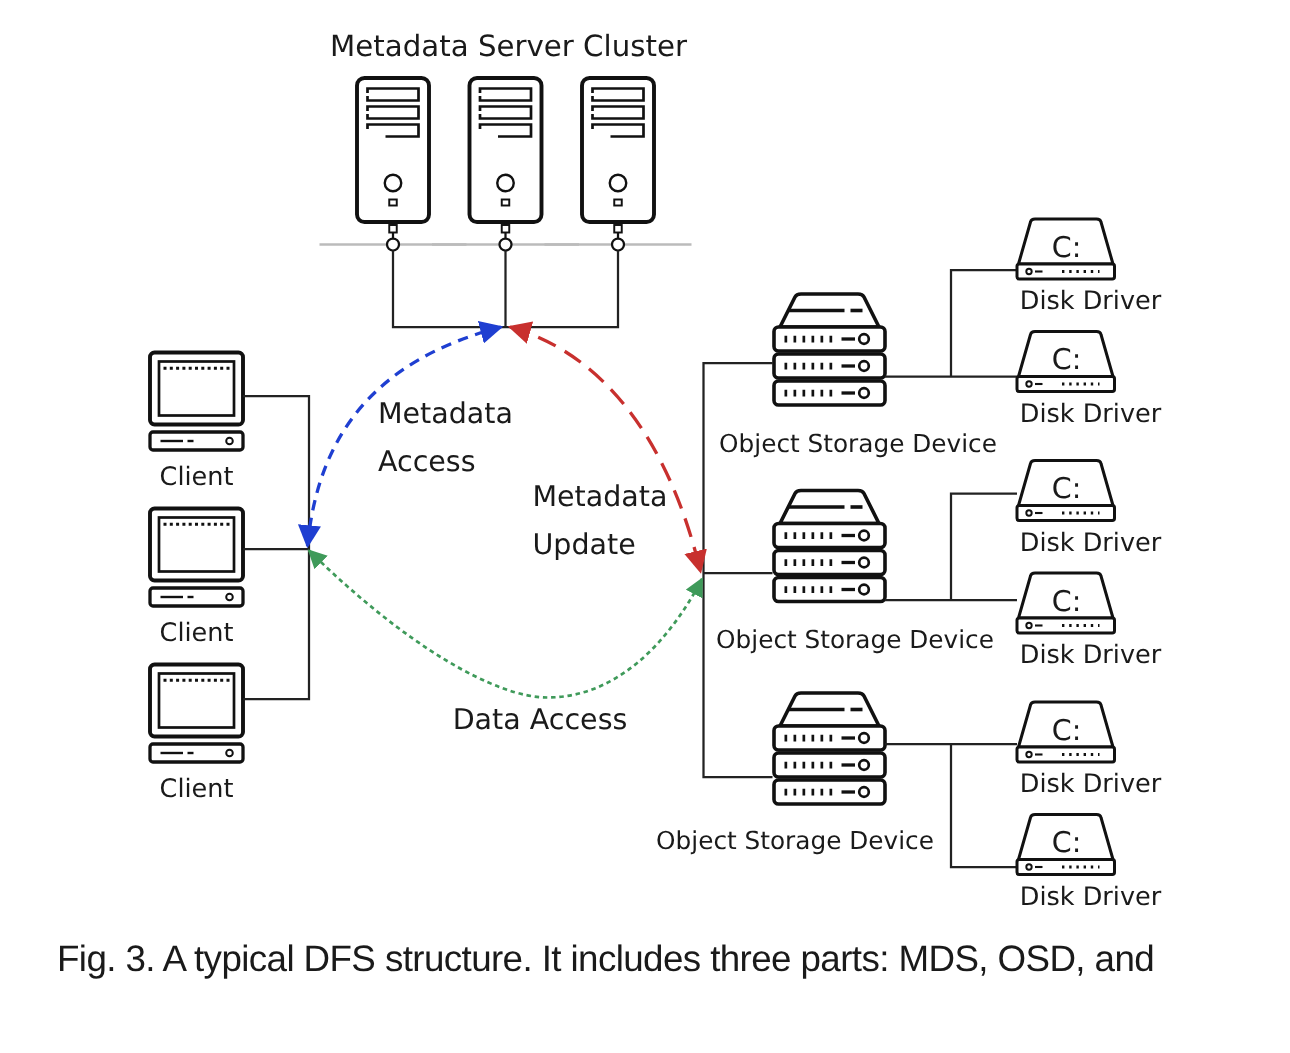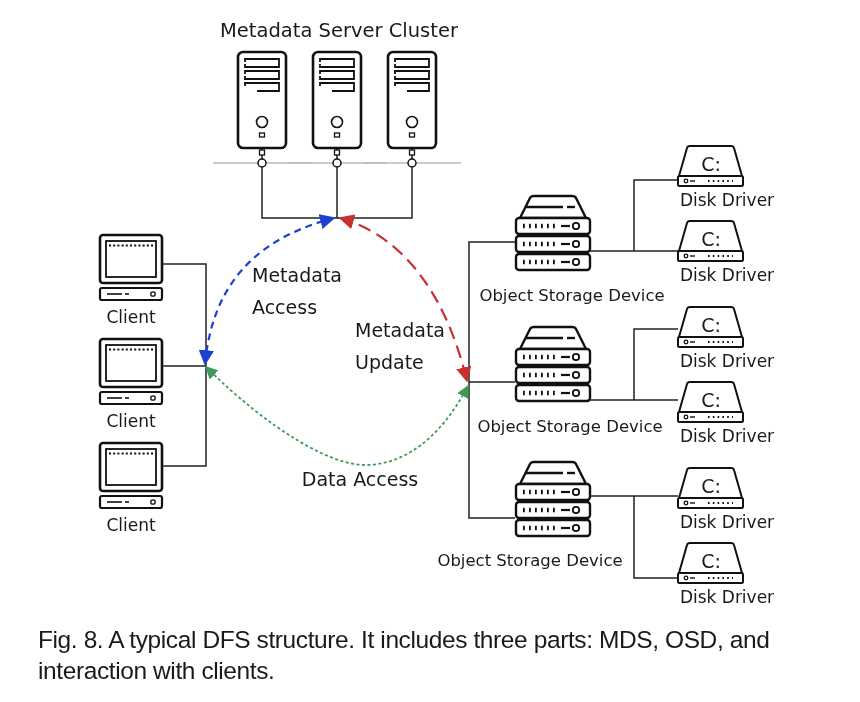--- a/index.html
+++ b/index.html
@@ -180,15 +180,14 @@
   <path d="M206,367 C270,430 330,465 365,465 C410,465 445,430 468,386" fill="none" stroke="#3f9a5a" stroke-width="1.8" stroke-dasharray="3 2.5" marker-start="url(#arrGreen)" marker-end="url(#arrGreen)"></path>
 
   <text class="lbl" x="252" y="282" font-size="19">Metadata</text>
   <text class="lbl" x="252" y="314" font-size="19">Access</text>
   <text class="lbl" x="355" y="337" font-size="19">Metadata</text>
   <text class="lbl" x="355" y="369" font-size="19">Update</text>
   <text class="lbl" x="360" y="486" font-size="19" text-anchor="middle">Data Access</text>
 </svg>
 
 <div class="caption">
-  <div>Fig. 8. A typical DFS structure. It includes three parts: MDS, OSD, and</div>
-  <div>interaction with clients.</div>
+  <div>Fig. 3. A typical DFS structure. It includes three parts: MDS, OSD, and</div>
 </div>
 
 </body></html>

